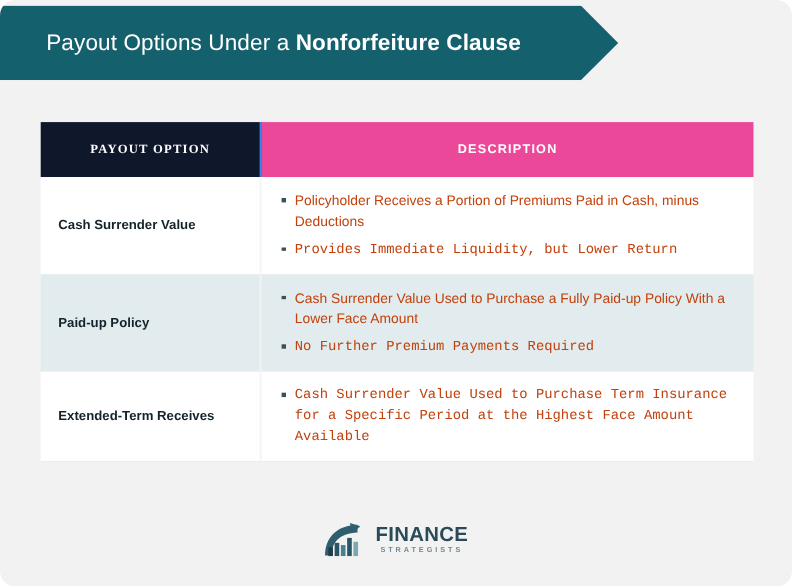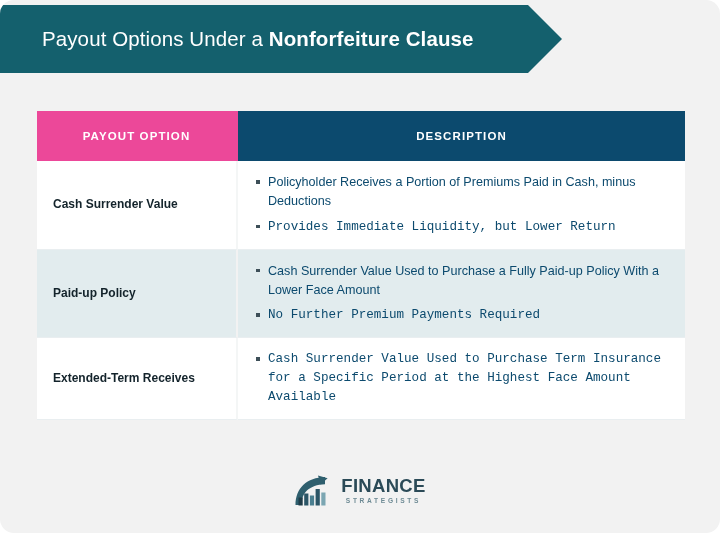--- a/index.html
+++ b/index.html
@@ -73,25 +73,26 @@
     padding: 0;
     height: 50px;
     vertical-align: middle;
     text-align: center;
     color: #ffffff;
     font-size: 11.5px;
     font-weight: 700;
     letter-spacing: 1.1px;
   }
   th.th-option {
+    background: #0f172a;
+    border-right: 2px solid #3b82f6;
+    font-family: Liberation Serif, serif;
+  }
+  th.th-desc {
     background: #ec4899;
-    border-right: 2px solid #ec4899;
-  }
-  th.th-desc {
-    background: #0c4a6e;
   }
 
   tbody td {
     vertical-align: middle;
     border-bottom: 1px solid #e9eef0;
   }
   tbody tr.row-odd td { background: #ffffff; }
   tbody tr.row-even td { background: #e2ecee; }
 
   td.td-option {
@@ -111,21 +112,21 @@
     margin: 0;
     padding: 0;
     list-style: none;
   }
   ul.bullets li {
     position: relative;
     padding-left: 30px;
     margin: 0 0 7px 0;
     font-size: 12.6px;
     line-height: 1.5;
-    color: #0c4a6e;
+    color: #c2410c;
   }
   ul.bullets li:last-child { margin-bottom: 0; font-family: Liberation Mono, monospace; }
   ul.bullets li::before {
     content: "";
     position: absolute;
     left: 18px;
     top: 7px;
     width: 3.5px;
     height: 3.5px;
     background: #3d4f58;

